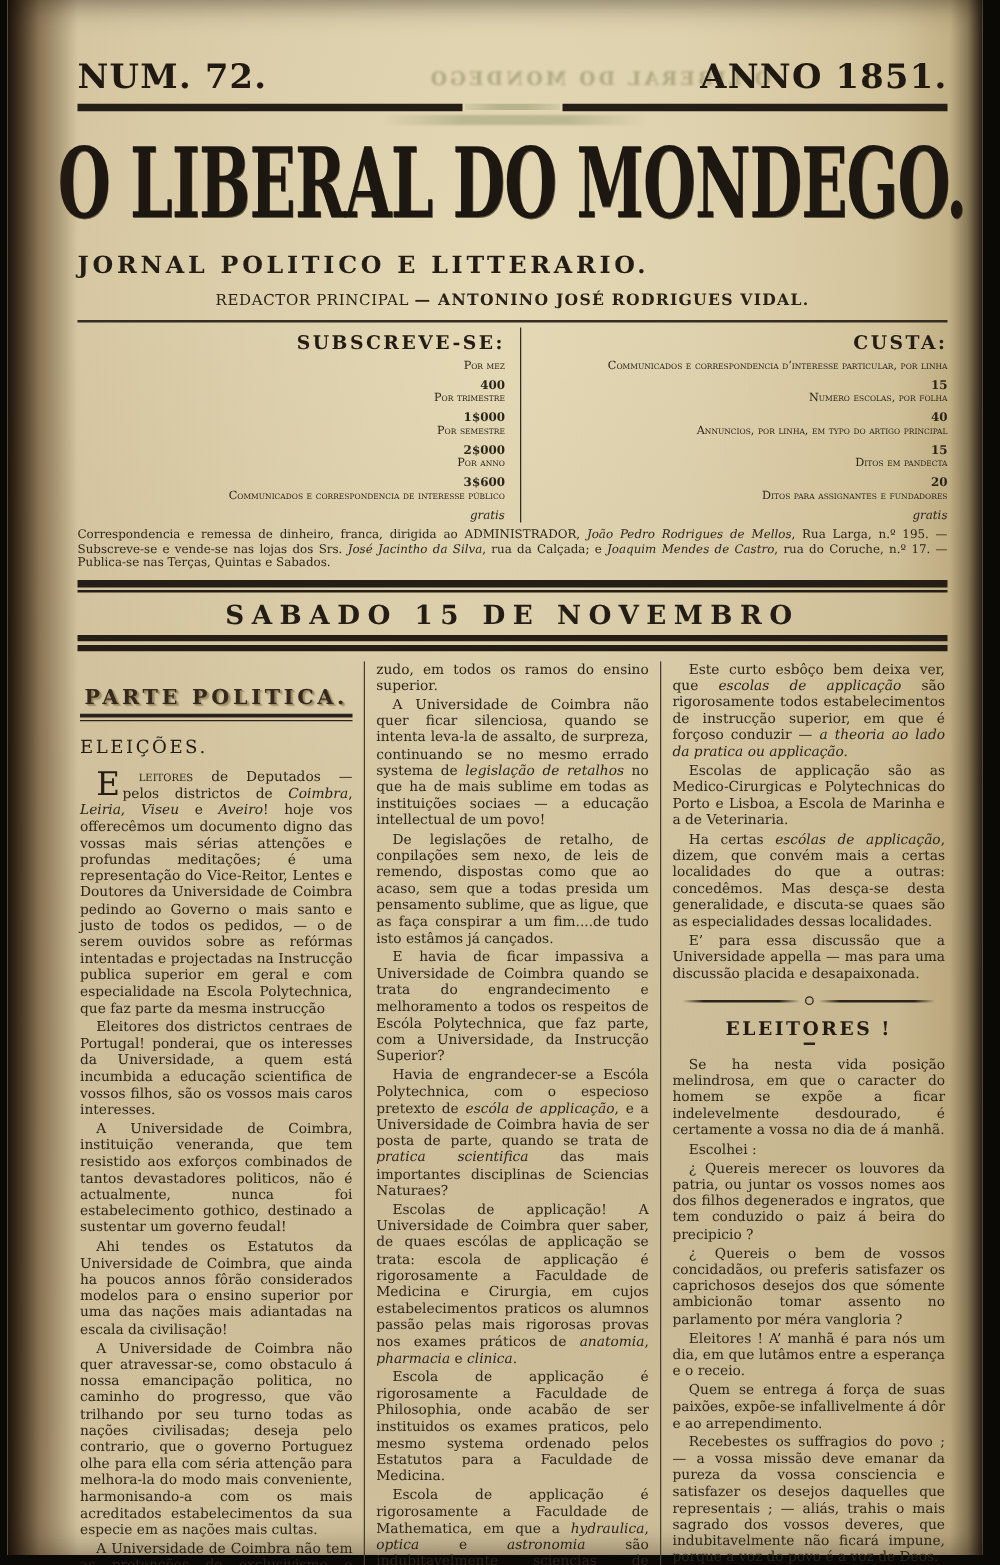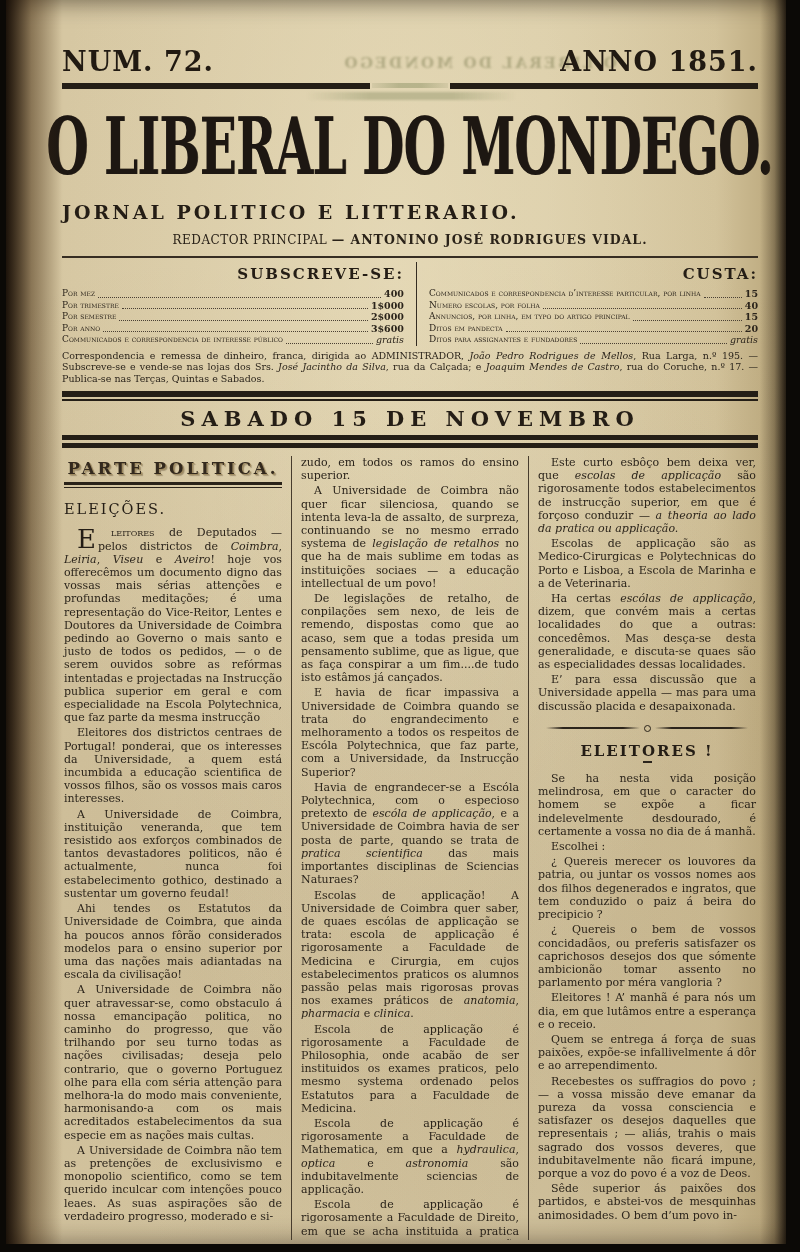--- a/index.html
+++ b/index.html
@@ -43,21 +43,21 @@
   .subtitle{text-align:left;font-size:19px;font-weight:bold;letter-spacing:3px;color:#241d15;margin-top:10px;}
   .editor-row{text-align:center;margin-top:9px;font-size:12px;color:#2a2218;letter-spacing:0.5px;}
   .editor-row .name{font-weight:bold;font-size:12.5px;letter-spacing:1px;}
   .thin-rule{height:2px;background:#362d22;margin-top:9px;}
   
   .pricing{display:flex;margin-top:4px;}
   .p-half{box-sizing:border-box;}
   .p-left{width:51%;padding-right:12px;border-right:1.5px solid #342c22;}
   .p-right{flex:1;padding-left:12px;}
   .p-head{text-align:right;font-weight:bold;font-size:15px;letter-spacing:2px;color:#241d15;margin:3px 0 5px;}
-  .price-row{display:flex;align-items:flex-end;font-size:9px;line-height:11.5px;font-variant:small-caps;color:#2b241b;}
+  .price-row{display:flex;align-items:flex-end;font-size:9px;line-height:11.5px;font-variant:small-caps;color:#2b241b;flex-direction:column;}
   .pr-label{white-space:nowrap;}
   .pr-dots{flex:1;border-bottom:1.5px dotted #4a4034;margin:0 3px 2px;}
   .pr-value{font-weight:bold;font-size:9.5px;font-variant:normal;}
   .pr-value.it{font-style:italic;font-weight:normal;}
   .note{margin-top:4px;font-size:9.5px;line-height:11.5px;text-align:justify;color:#2b241b;}
   
   .date-band{margin-top:7px;}
   .db-bar{height:6px;background:#241e16;}
   .db-line{height:2px;background:#241e16;margin-top:2px;}
   .date-text{text-align:center;font-size:21px;font-weight:bold;letter-spacing:6px;color:#241d15;padding:5px 0 4px;}
@@ -68,21 +68,21 @@
   .col{flex:1;padding:0 9px;overflow:hidden;
        font-size:11px;line-height:13.2px;text-align:justify;color:#2b241b;hyphens:auto;}
   .col:first-child{padding-left:2px;}
   .col:last-child{padding-right:2px;}
   .col + .col{border-left:1.5px solid #473c2d;}
   .body-para{margin:0 0 2px;text-indent:13px;}
   .body-para.noindent{text-indent:0;}
   .dropcap{float:left;font-size:26px;line-height:24px;padding:1px 2px 0 0;color:#241d15;}
   .sc{font-variant:small-caps;}
   .fancy-head{text-align:center;font-size:16.5px;font-weight:bold;letter-spacing:3px;color:#33291d;
-    margin-top:6px;text-shadow:1.2px 1.2px 0 #a08c62,2px 2px 1px rgba(70,52,28,0.35);}
+    margin-top:22px;text-shadow:1.2px 1.2px 0 #a08c62,2px 2px 1px rgba(70,52,28,0.35);}
   .fancy-rule{height:2px;border-top:3px solid #2a2319;border-bottom:1.5px solid #2a2319;margin:7px 0 0;}
   .col-h1{font-weight:normal;font-size:14.5px;letter-spacing:2px;color:#241d15;margin:15px 0 10px;text-indent:0;}
   .col-h2{text-align:center;font-weight:bold;font-size:15px;letter-spacing:2px;color:#241d15;margin:13px 0 2px;text-indent:0;}
   .h2-dash{width:9px;height:2px;background:#2b241b;margin:3px auto 9px;}
   .ornament{display:flex;align-items:center;margin:12px 8px 10px;}
   .orn-line{flex:1;height:2px;background:linear-gradient(90deg,rgba(43,36,27,0),#2b241b 18%,#2b241b 82%,rgba(43,36,27,0));}
   .orn-dot{width:5px;height:5px;border:1.5px solid #2b241b;border-radius:50%;margin:0 4px;background:transparent;}
 </style>
 </head>
 <body>

